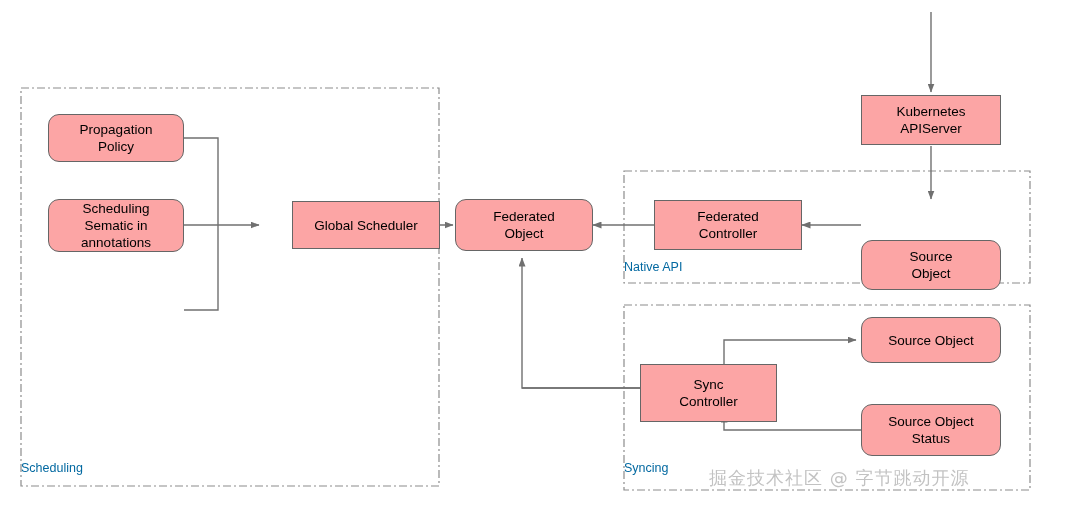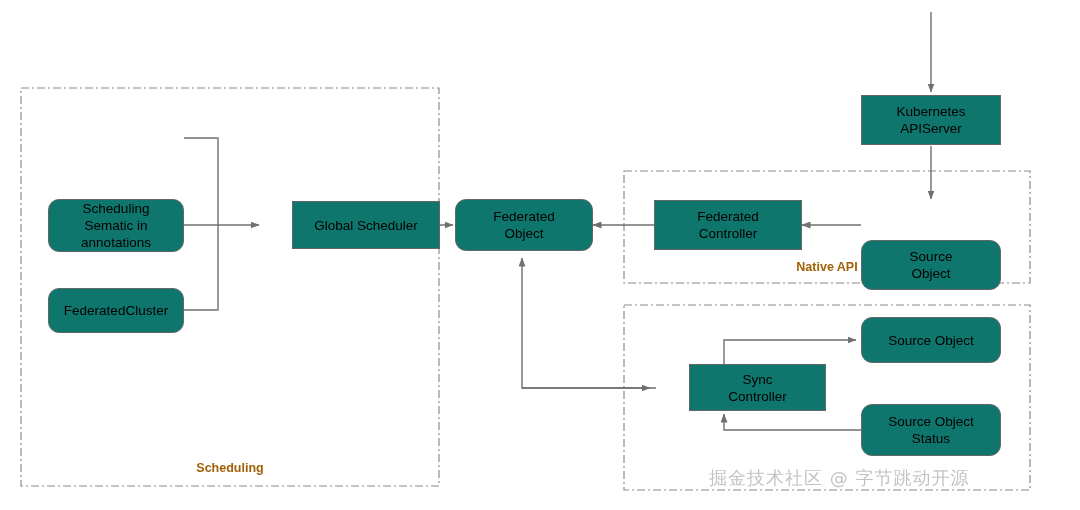--- a/index.html
+++ b/index.html
@@ -20,41 +20,40 @@
   #svg-layer {
     position: absolute;
     left: 0;
     top: 0;
     width: 1080px;
     height: 510px;
   }
   .node {
     position: absolute;
     box-sizing: border-box;
-    background: #0f766e;
+    background: #fca5a5;
     border: 1.4px solid #666666;
     color: #000000;
     font-size: 13.5px;
     line-height: 17px;
     display: flex;
     align-items: center;
     justify-content: center;
     text-align: center;
     white-space: pre-line;
     z-index: 3;
   }
   .node.rounded { border-radius: 11px; }
   .node.sharp { border-radius: 0px; }
 
   .group-label {
     position: absolute;
     font-size: 12.5px;
-    font-weight: bold;
-    color: #a16207;
-    text-align: center;
+    font-weight: normal;
+    color: #0369a1;
     z-index: 4;
     white-space: nowrap;
   }
   .watermark {
     position: absolute;
     font-size: 18px;
     color: #b8b8b8;
     white-space: nowrap;
     letter-spacing: 1px;
     z-index: 5;
@@ -122,49 +121,51 @@
 
     <g>
       <path d="M 724 365 L 724 340 L 856 340" fill="none" stroke="#707070" stroke-width="1.4" marker-end="url(#arrowhead)"></path>
     </g>
 
     <g>
       <path d="M 861 430 L 724 430 L 724 414" fill="none" stroke="#707070" stroke-width="1.4" marker-end="url(#arrowhead)"></path>
     </g>
   </svg>
 
+  <div class="node rounded" style="left:48px; top:114px; width:136px; height:48px;">Propagation
+Policy</div>
 
   <div class="node rounded" style="left:48px; top:199px; width:136px; height:53px;">Scheduling
 Sematic in
 annotations</div>
 
-  <div class="node rounded" style="left:48px; top:288px; width:136px; height:45px;">FederatedCluster</div>
 
   <div class="node sharp" style="left:261px; top:201px; width:148px; height:48px;margin-left:31px;">Global Scheduler</div>
 
   <div class="node rounded" style="left:455px; top:199px; width:138px; height:52px;">Federated
 Object</div>
 
   <div class="node sharp" style="left:654px; top:200px; width:148px; height:50px;">Federated
 Controller</div>
 
   <div class="node rounded" style="left:861px; top:200px; width:140px; height:50px;margin-top:40px;">Source
 Object</div>
 
   <div class="node sharp" style="left:861px; top:95px; width:140px; height:50px;">Kubernetes
 APIServer</div>
 
-  <div class="node sharp" style="left:689px; top:364px; width:137px; height:47px;">Sync
+  <div class="node sharp" style="left:640px; top:364px; width:137px; height:58px;">Sync
 Controller</div>
 
   <div class="node rounded" style="left:861px; top:317px; width:140px; height:46px;">Source Object</div>
 
   <div class="node rounded" style="left:861px; top:404px; width:140px; height:52px;">Source Object
 Status</div>
 
   <div class="group-label" style="left:21px; top:461px; width:418px;">Scheduling</div>
 
   <div class="group-label" style="left:624px; top:260px; width:406px;">Native API</div>
 
+  <div class="group-label" style="left:624px; top:461px; width:406px;">Syncing</div>
 
   <div class="watermark" style="left:709px; top:466px;">掘金技术社区 @ 字节跳动开源</div>
 
 </div>
 
 </body></html>

